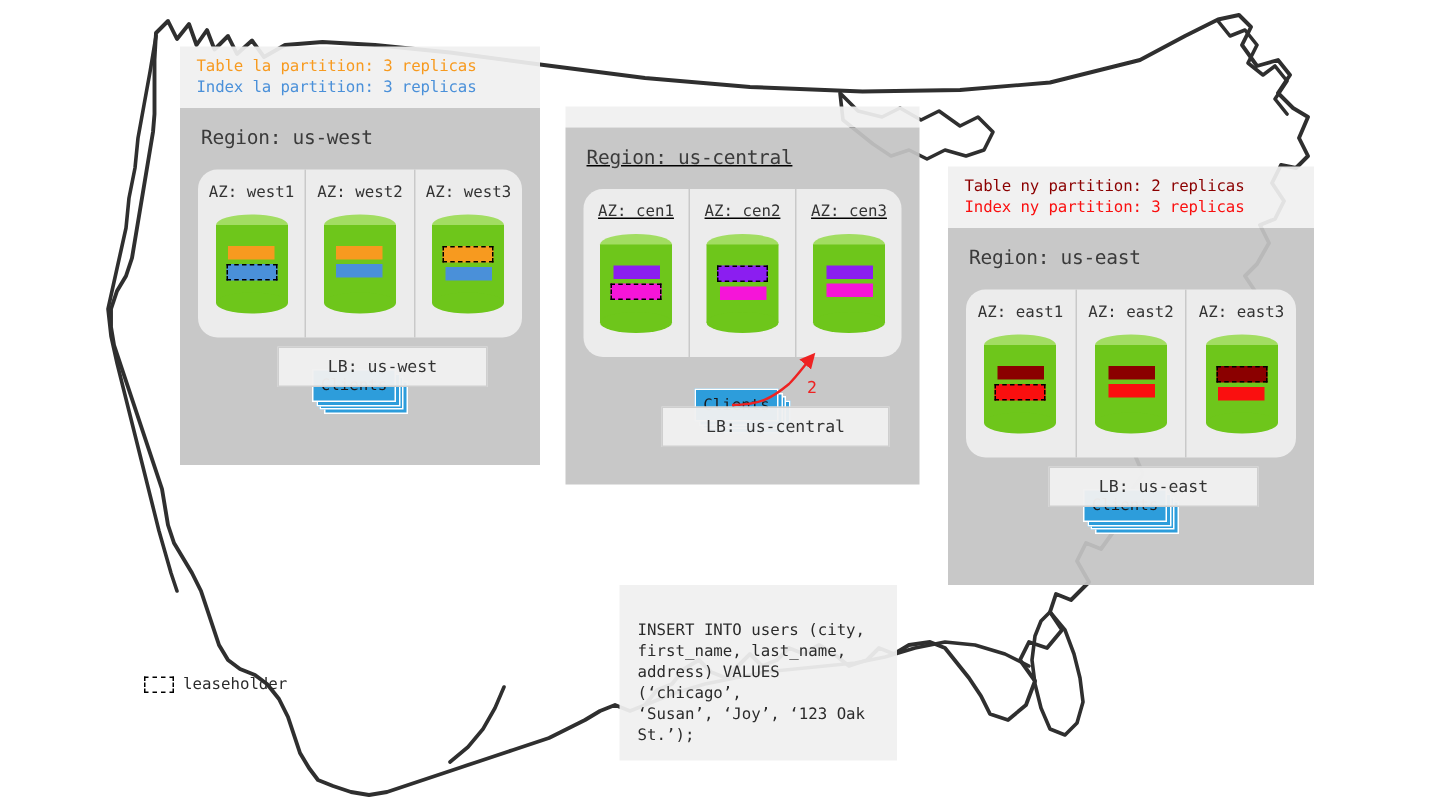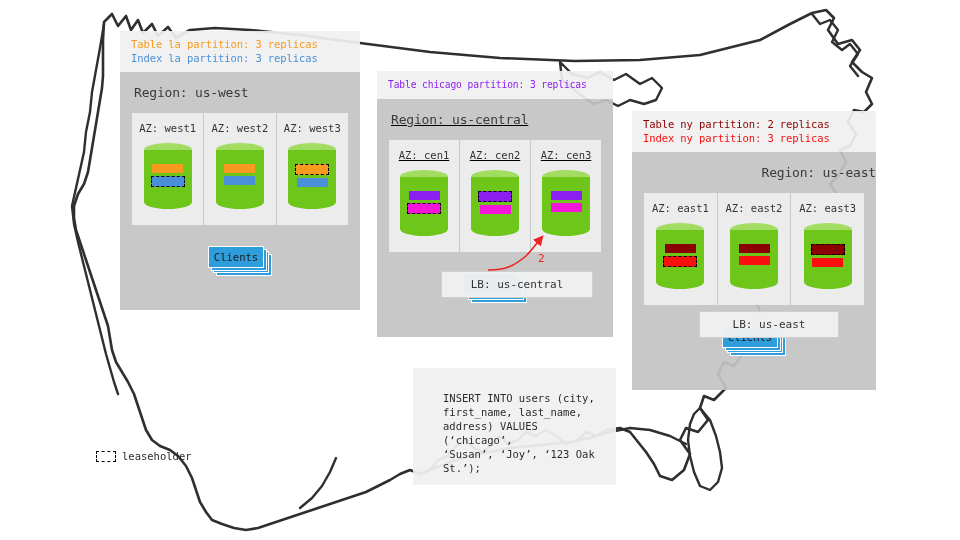--- a/index.html
+++ b/index.html
@@ -29,20 +29,21 @@
     position:relative;
   }
   .region-title{
     font-size:13px;color:#3b3b3b;
     padding:13px 0 13px 14px;letter-spacing:-0.2px;
     white-space:nowrap;
   }
   .az-row{
     display:flex;background:rgba(238,238,238,0.95);
     margin:0 12px;
+    border-radius:13px;
   }
   .az-cell{
     flex:1;display:flex;flex-direction:column;align-items:center;
     padding:9px 0 16px 0;position:relative;
   }
   .az-cell + .az-cell{border-left:1px solid #c9c9c9;}
   .az-label{font-size:10.5px;color:#333;margin-bottom:9px;white-space:nowrap;}
 
   
   .cyl{position:relative;width:48px;height:66px;}
@@ -87,22 +88,23 @@
   .clients-wrap .front{
     left:0;top:0;display:flex;align-items:center;justify-content:center;
     font-size:10.5px;color:#1b1b1b;
   }
 
   
   #sql-callout{
     position:absolute;
     background:rgba(240,240,240,0.94);
     font-size:10.5px;line-height:14px;color:#2b2b2b;
-    padding:9px 10px 10px 30px;
+    padding:9px 10px 10px 12px;
     white-space:pre-line;
+    margin-top:22px;
   }
 
   
   #legend{
     position:absolute;display:flex;align-items:center;gap:6px;
     font-size:10.5px;color:#2b2b2b;
   }
   #legend .swatch{
     width:20px;height:11px;border:1.6px dashed #000;box-sizing:border-box;
   }
@@ -227,25 +229,27 @@
 
       <div class="clients-wrap" style="left:88px;top:174px;">
         <div class="sheet s3"></div>
         <div class="sheet s2"></div>
         <div class="sheet s1"></div>
         <div class="sheet front">
           <span>Clients</span>
         </div>
       </div>
     </div>
+    <div class="lb-box" style="left:65px;top:200px;width:110px;">
+      <span>LB: us-west</span>
+    </div>
   </div>
 
   <div class="region-panel" id="panel-us-central" style="left:353px;top:71px;width:236px;">
     <div class="partition-header">
-      <span class="partition-line" style="color:#8b1ef0;font-size:9.6px">Table chicago partition: 3 replicas</span>
     </div>
     <div class="region-body" style="height:238px;text-decoration:underline;">
       <div class="region-title">Region: us-central</div>
       <div class="az-row">
 
         <div class="az-cell">
           <div class="az-label">AZ: cen1</div>
           <div class="cyl">
             <div class="top"></div>
             <div class="body"></div>
@@ -297,21 +301,21 @@
     <div class="lb-box" style="left:64px;top:200px;width:122px;">
       <span>LB: us-central</span>
     </div>
   </div>
 
   <div class="region-panel" id="panel-us-east" style="left:608px;top:111px;width:244px;">
     <div class="partition-header">
       <span class="partition-line" style="color:#8b0000">Table ny partition: 2 replicas</span>
       <span class="partition-line" style="color:#fa0f0f">Index ny partition: 3 replicas</span>
     </div>
-    <div class="region-body" style="height:238px;text-align:right;">
+    <div class="region-body" style="height:238px;">
       <div class="region-title">Region: us-east</div>
       <div class="az-row">
 
         <div class="az-cell">
           <div class="az-label">AZ: east1</div>
           <div class="cyl">
             <div class="top"></div>
             <div class="body"></div>
             <div class="bottom"></div>
             <div class="bars">

